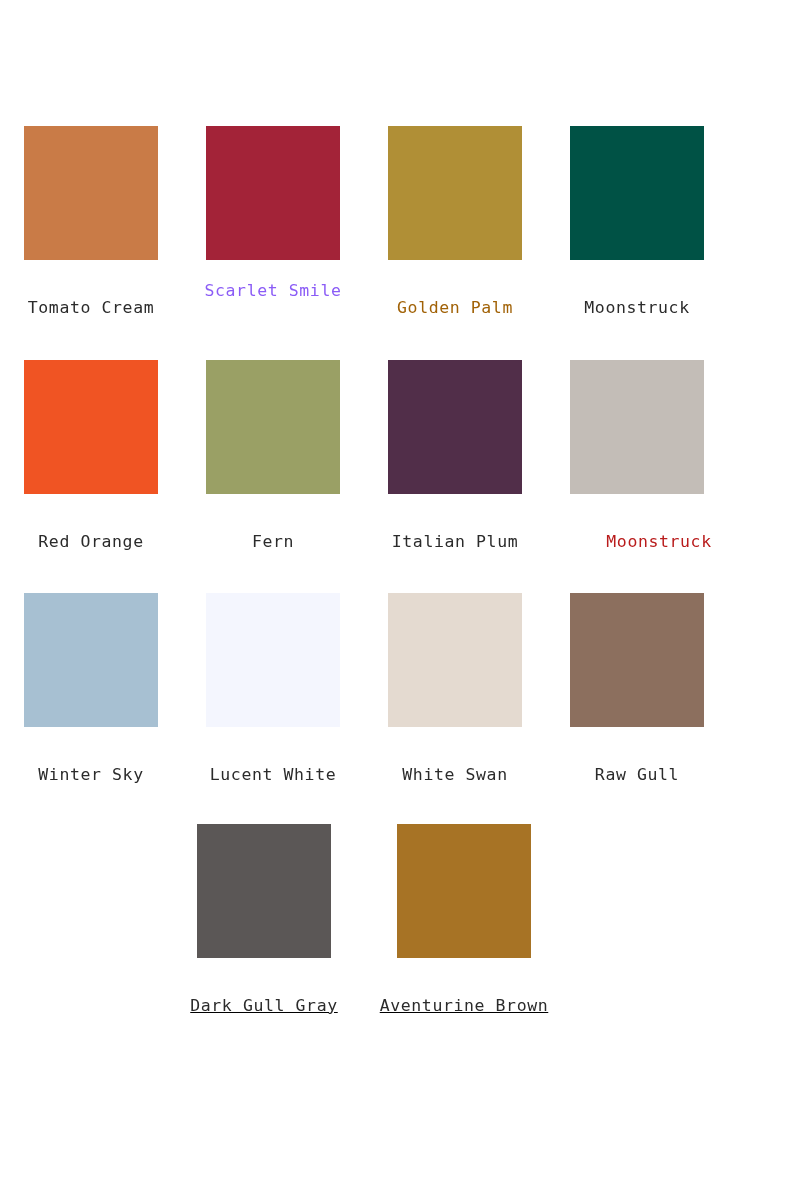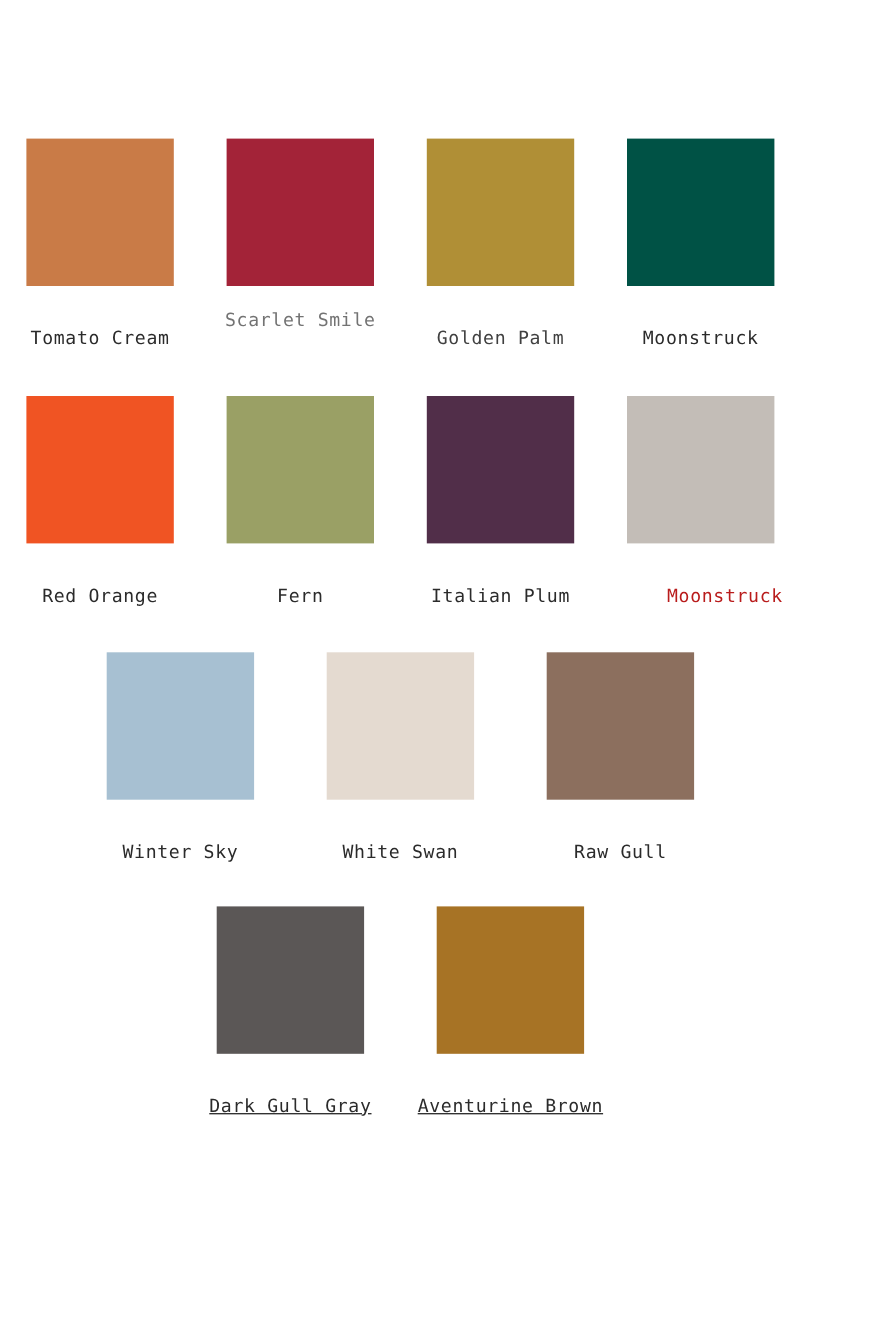--- a/index.html
+++ b/index.html
@@ -68,25 +68,25 @@
 <div id="palette-page">
   <div class="swatch-grid">
 
     <div class="swatch-row row-0">
       <div class="swatch-cell">
         <div class="swatch-chip" style="background-color: rgb(201, 123, 71);"></div>
         <div class="swatch-label" style="color: rgb(43, 43, 43);">Tomato Cream</div>
       </div>
       <div class="swatch-cell">
         <div class="swatch-chip" style="background-color: rgb(163, 35, 56);"></div>
-        <div class="swatch-label" style="color: #737373; margin-top: 23px;">Scarlet Smile</div>
+        <div class="swatch-label" style="color: #8b5cf6; margin-top: 23px;">Scarlet Smile</div>
       </div>
       <div class="swatch-cell">
         <div class="swatch-chip" style="background-color: rgb(176, 143, 54);"></div>
-        <div class="swatch-label" style="color: #404040;">Golden Palm</div>
+        <div class="swatch-label" style="color: #a16207;">Golden Palm</div>
       </div>
       <div class="swatch-cell">
         <div class="swatch-chip" style="background-color: rgb(0, 82, 69);"></div>
         <div class="swatch-label" style="color: rgb(43, 43, 43);">Moonstruck</div>
       </div>
     </div>
 
     <div class="swatch-row row-1">
       <div class="swatch-cell">
         <div class="swatch-chip" style="background-color: rgb(240, 84, 35);"></div>
@@ -105,20 +105,24 @@
         <div class="swatch-label" style="color: #b91c1c; padding-left: 44px;">Moonstruck</div>
       </div>
     </div>
 
     <div class="swatch-row row-2">
       <div class="swatch-cell">
         <div class="swatch-chip" style="background-color: rgb(167, 192, 210);"></div>
         <div class="swatch-label" style="color: rgb(43, 43, 43);">Winter Sky</div>
       </div>
       <div class="swatch-cell">
+        <div class="swatch-chip" style="background-color: rgb(244, 246, 254);"></div>
+        <div class="swatch-label" style="color: rgb(43, 43, 43);">Lucent White</div>
+      </div>
+      <div class="swatch-cell">
         <div class="swatch-chip" style="background-color: rgb(228, 218, 208);"></div>
         <div class="swatch-label" style="color: rgb(43, 43, 43);">White Swan</div>
       </div>
       <div class="swatch-cell">
         <div class="swatch-chip" style="background-color: rgb(140, 111, 94);"></div>
         <div class="swatch-label" style="color: rgb(43, 43, 43);">Raw Gull</div>
       </div>
     </div>
 
     <div class="swatch-row row-3">

